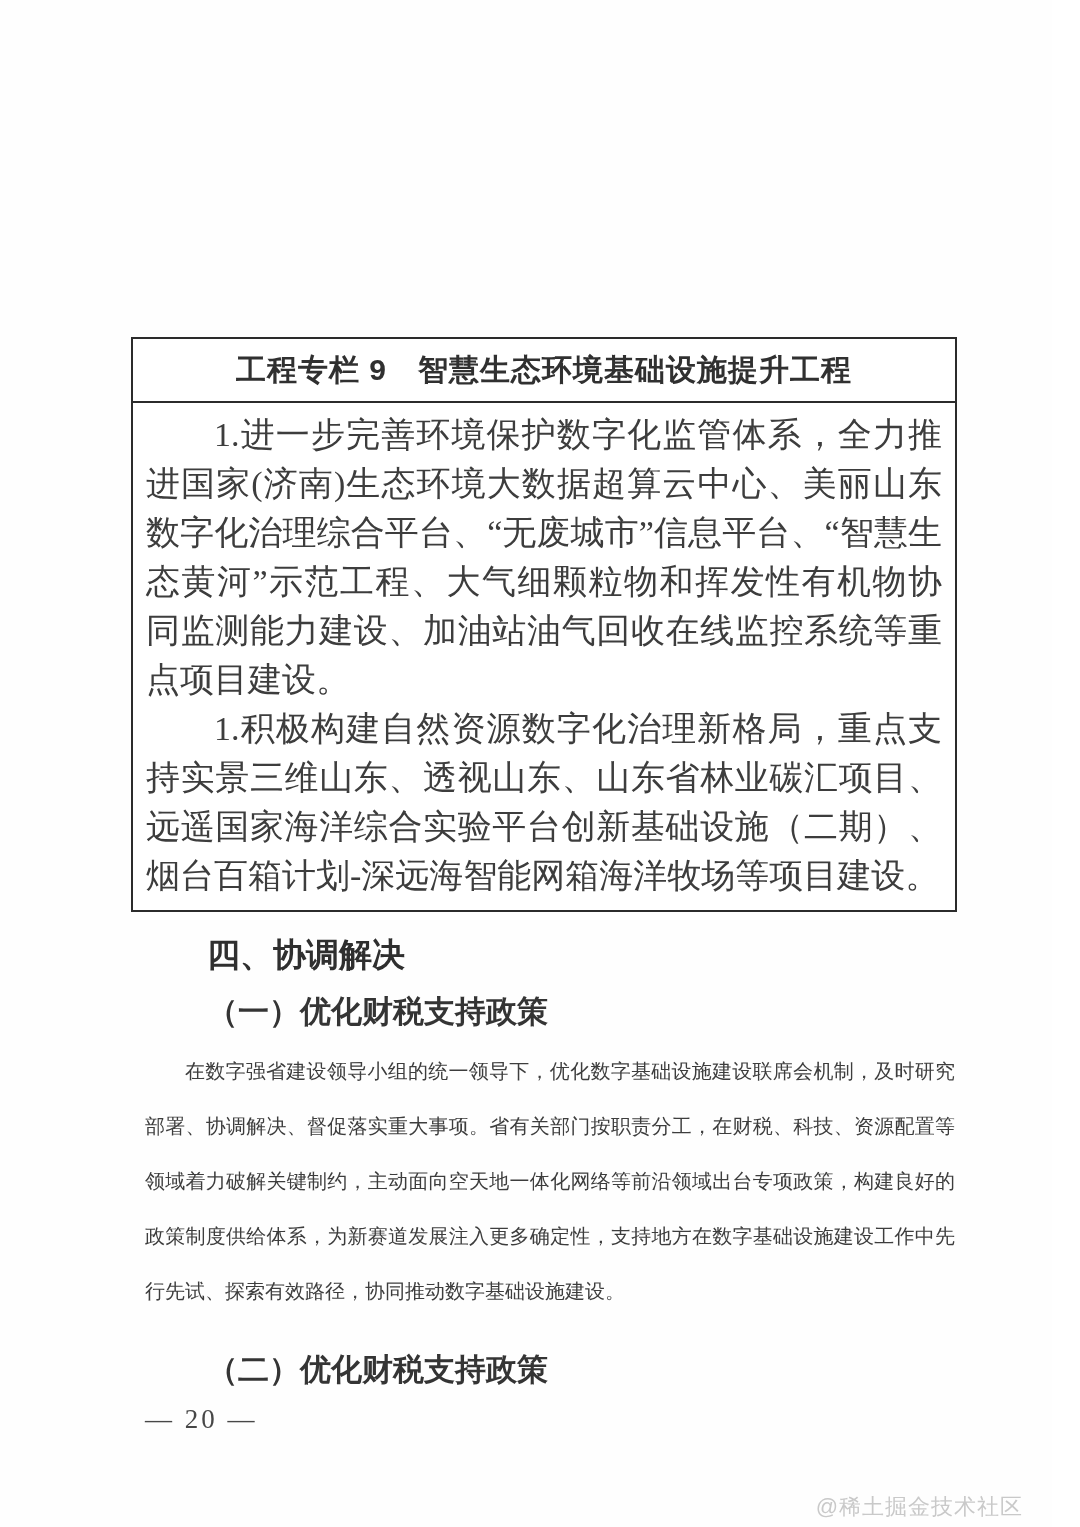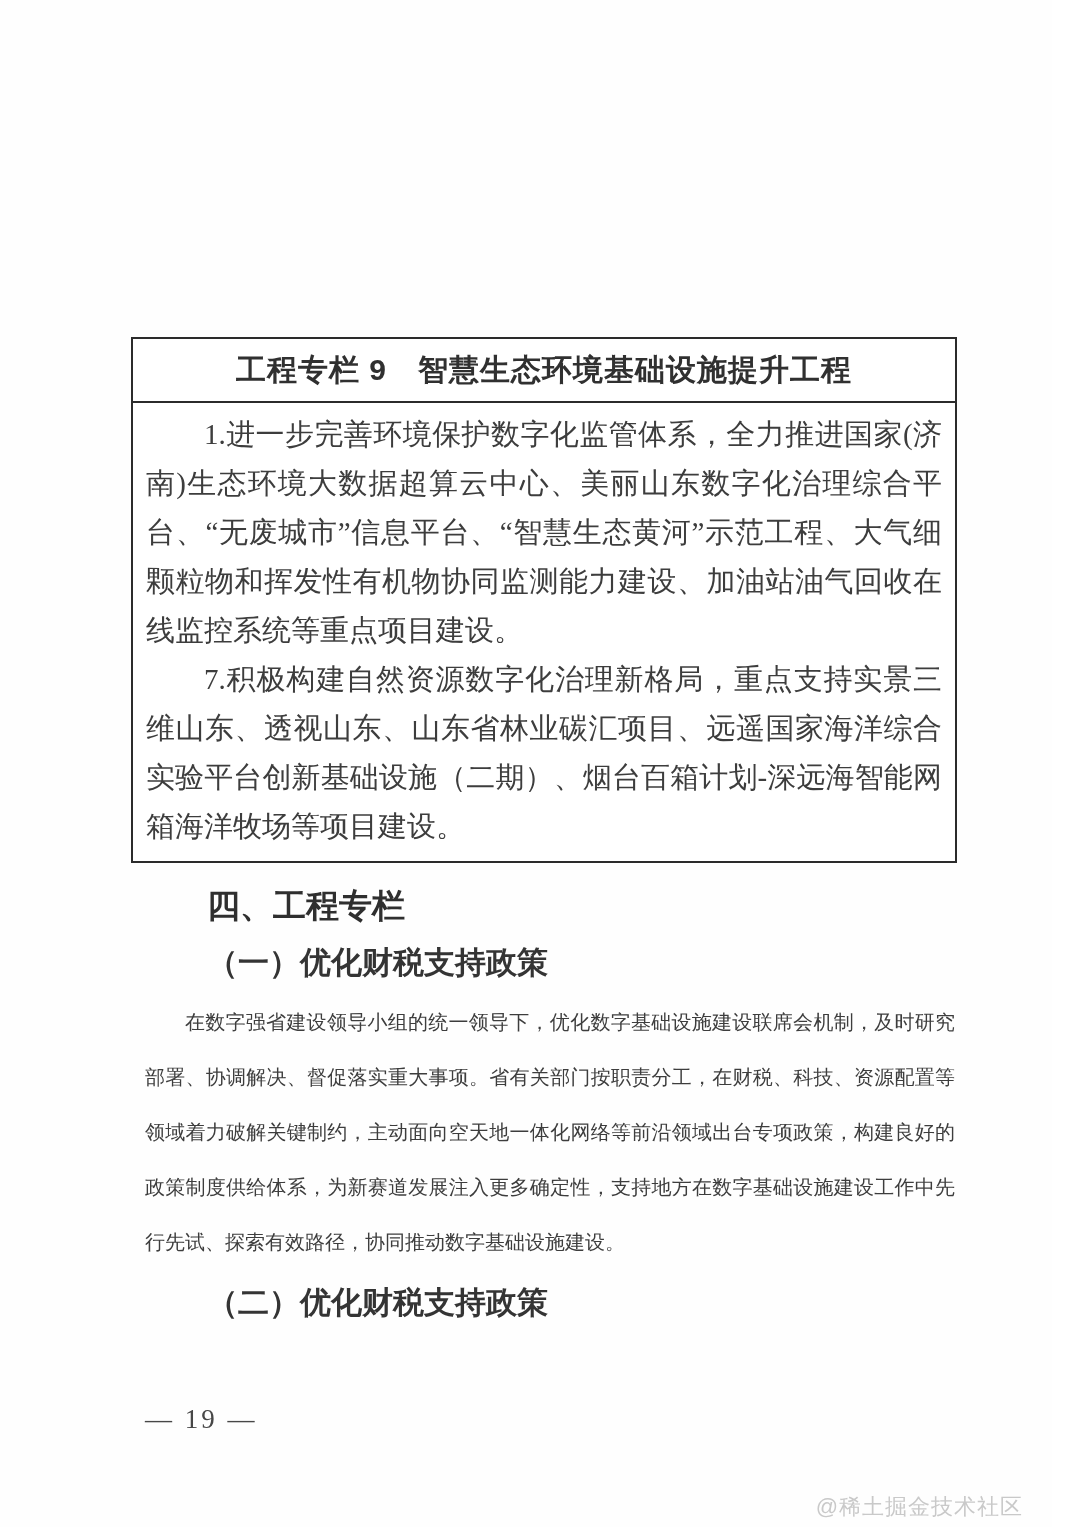--- a/index.html
+++ b/index.html
@@ -29,21 +29,21 @@
     justify-content: center;
     border-bottom: 2px solid #2b2b2b;
     font-family: "Liberation Sans", sans-serif;
     font-weight: 700;
     font-size: 30px;
     letter-spacing: 1px;
     color: #303030;
   }
   .panel-body {
     padding: 7px 13px 10px 13px;
-    font-size: 29px;
+    font-size: 34px;
     line-height: 49px;
     text-align: justify;
     color: #3d3d3d;
   }
   .panel-body p { margin: 0; text-indent: 2em; }
   .section-heading {
     margin: 22px 0 0 0;
     padding-left: 76px;
     font-family: "Liberation Sans", sans-serif;
     font-weight: 700;
@@ -52,21 +52,21 @@
     color: #2f2f2f;
   }
   .sub-heading {
     margin: 15px 0 0 0;
     padding-left: 76px;
     font-size: 31px;
     font-weight: 600;
     line-height: 42px;
     color: #343434;
   }
-  .sub-heading.second { margin-top: 12px; }
+  .sub-heading.second { margin-top: 30px; }
   .body-paragraph {
     margin: 11px 2px 0 14px;
     font-size: 20px;
     line-height: 55px;
     text-align: justify;
     text-indent: 2em;
     color: #3d3d3d;
   }
   .page-number {
     position: absolute;
@@ -92,31 +92,31 @@
 <div class="page">
 
   <div class="content">
 
     <div class="panel">
       <div class="panel-header">
         <span>工程专栏 9　智慧生态环境基础设施提升工程</span>
       </div>
       <div class="panel-body">
         <p>1.进一步完善环境保护数字化监管体系，全力推进国家(济南)生态环境大数据超算云中心、美丽山东数字化治理综合平台、“无废城市”信息平台、“智慧生态黄河”示范工程、大气细颗粒物和挥发性有机物协同监测能力建设、加油站油气回收在线监控系统等重点项目建设。</p>
-        <p>7.积极构建自然资源数字化治理新格局，重点支持实景三维山东、透视山东、山东省林业碳汇项目、远遥国家海洋综合实验平台创新基础设施（二期）、烟台百箱计划-深远海智能网箱海洋牧场等项目建设。</p>
+        <p>1.积极构建自然资源数字化治理新格局，重点支持实景三维山东、透视山东、山东省林业碳汇项目、远遥国家海洋综合实验平台创新基础设施（二期）、烟台百箱计划-深远海智能网箱海洋牧场等项目建设。</p>
       </div>
     </div>
 
-    <div class="section-heading">四、工程专栏</div>
+    <div class="section-heading">四、协调解决</div>
 
     <div class="sub-heading">（一）优化财税支持政策</div>
 
     <p class="body-paragraph">在数字强省建设领导小组的统一领导下，优化数字基础设施建设联席会机制，及时研究部署、协调解决、督促落实重大事项。省有关部门按职责分工，在财税、科技、资源配置等领域着力破解关键制约，主动面向空天地一体化网络等前沿领域出台专项政策，构建良好的政策制度供给体系，为新赛道发展注入更多确定性，支持地方在数字基础设施建设工作中先行先试、探索有效路径，协同推动数字基础设施建设。</p>
 
     <div class="sub-heading second">（二）优化财税支持政策</div>
 
   </div>
 
-  <div class="page-number">— 19 —</div>
+  <div class="page-number">— 20 —</div>
 
   <div class="watermark">@稀土掘金技术社区</div>
 
 </div>
 
 </body></html>

